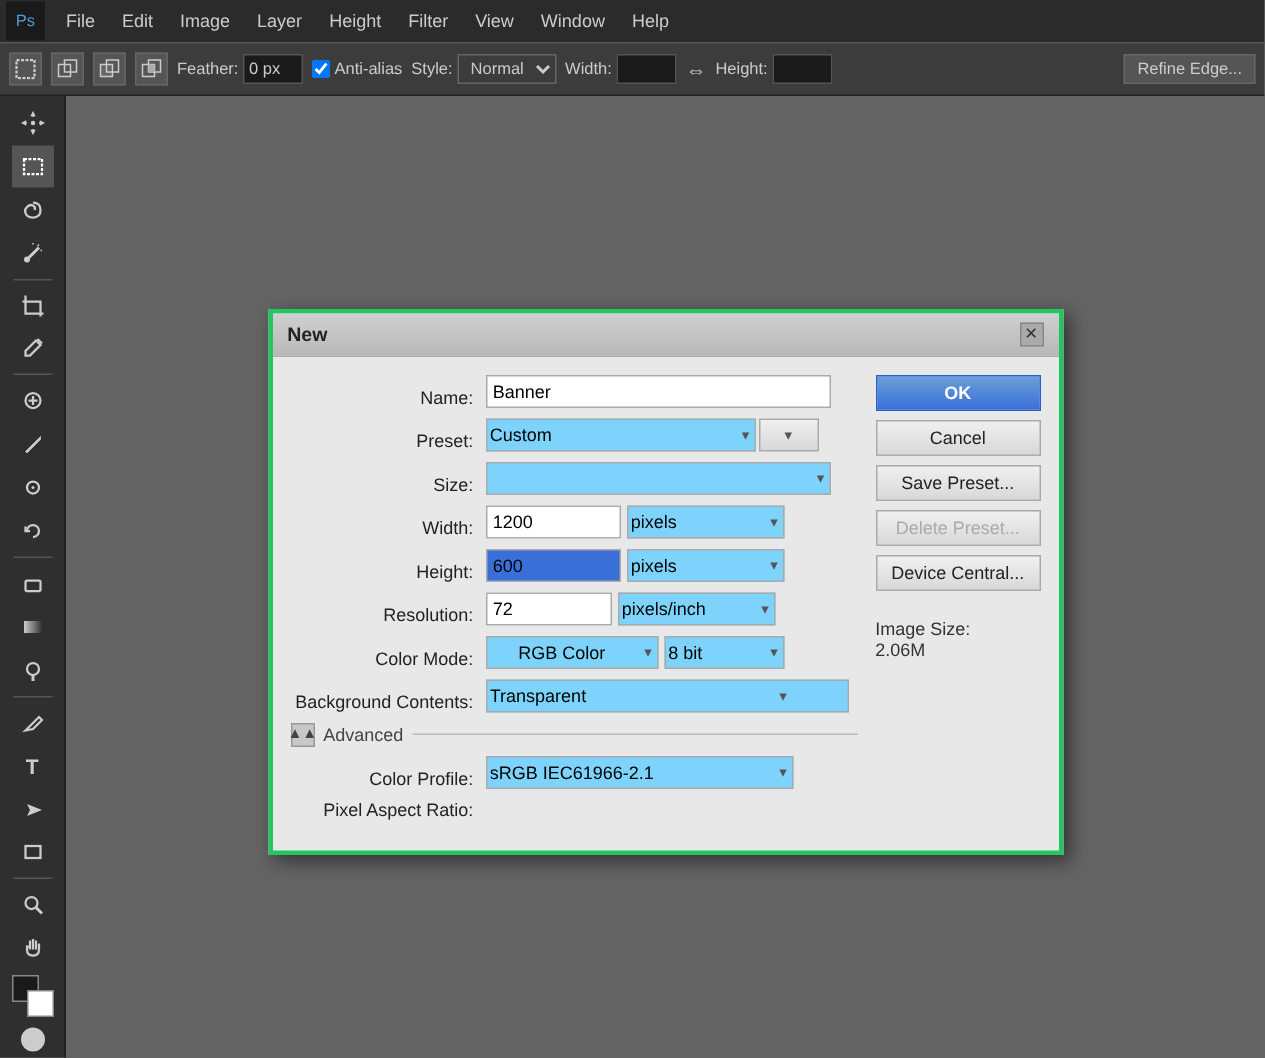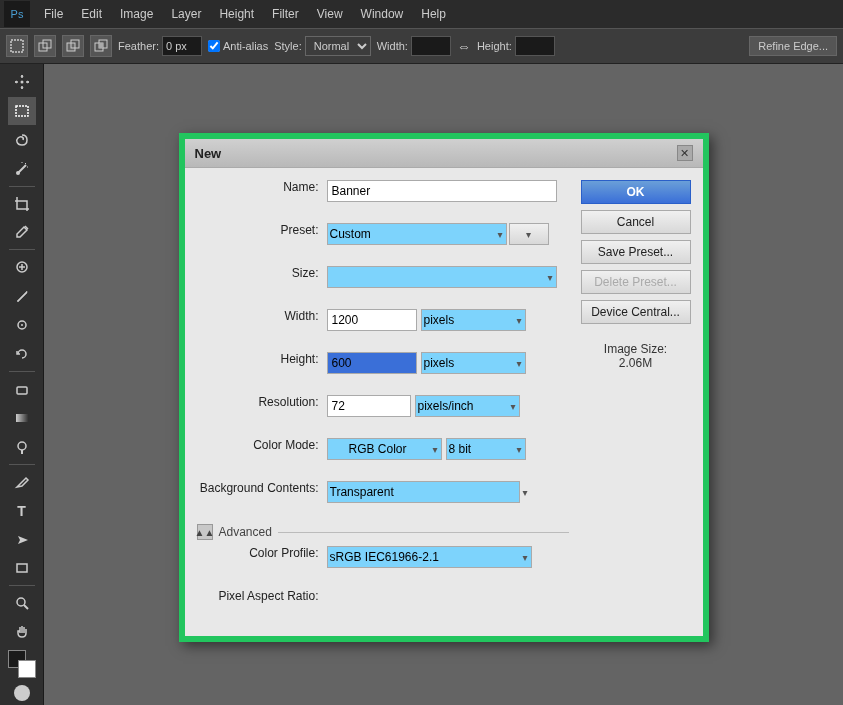--- a/index.html
+++ b/index.html
@@ -162,21 +162,21 @@
     .dialog-overlay {
       position: absolute;
       top: 0; left: 0; right: 0; bottom: 0;
       display: flex;
       align-items: center;
       justify-content: center;
       pointer-events: none;
     }
     .dialog {
       background: #e8e8e8;
-      border: 6px solid #22c55e;
+      border: 3px solid #22c55e;
       box-shadow: 4px 4px 12px rgba(0,0,0,0.5);
       width: 530px;
       pointer-events: all;
       position: relative;
     }
     .dialog-title-bar {
       background: linear-gradient(to bottom, #d0d0d0, #b8b8b8);
       padding: 6px 10px;
       display: flex;
       align-items: center;
@@ -212,22 +212,22 @@
       width: 110px;
       display: flex;
       flex-direction: column;
       gap: 6px;
       padding-top: 0px;
     }
 
     
     .form-row {
       display: flex;
-      align-items: flex-start;
-      margin-bottom: 21px;
+      align-items: flex-end;
+      margin-bottom: 7px;
     }
     .form-label {
       text-align: right;
       width: 130px;
       padding-right: 8px;
       font-size: 12px;
       color: #222;
       flex-shrink: 0;
     }
     .form-input {
@@ -296,21 +296,20 @@
       color: white;
       border-color: #2a5fc8;
       font-weight: bold;
     }
     .dialog-btn.disabled {
       color: #aaa;
       cursor: default;
     }
     .image-size-section {
       margin-top: 12px;
-      text-align: center;
       font-size: 12px;
       color: #333;
     }
     .image-size-label {
       font-size: 12px;
     }
     .image-size-value {
       font-size: 12px;
       font-weight: normal;
     }
@@ -638,21 +637,21 @@
                   <option>8 bit</option>
                   <option>16 bit</option>
                   <option>32 bit</option>
                 </select>
               </div>
             </div>
 
             <div class="form-row">
               <span class="form-label">Background Contents:</span>
               <div class="select-wrapper" style="width:205px;">
-                <select class="form-select" style="width:193px;">
+                <select class="form-select" style="width:242px;">
                   <option>Transparent</option>
                   <option>White</option>
                   <option>Background Color</option>
                 </select>
               </div>
             </div>
 
             <div class="advanced-section">
               <div class="advanced-header">
                 <div class="advanced-toggle">▲▲</div>

